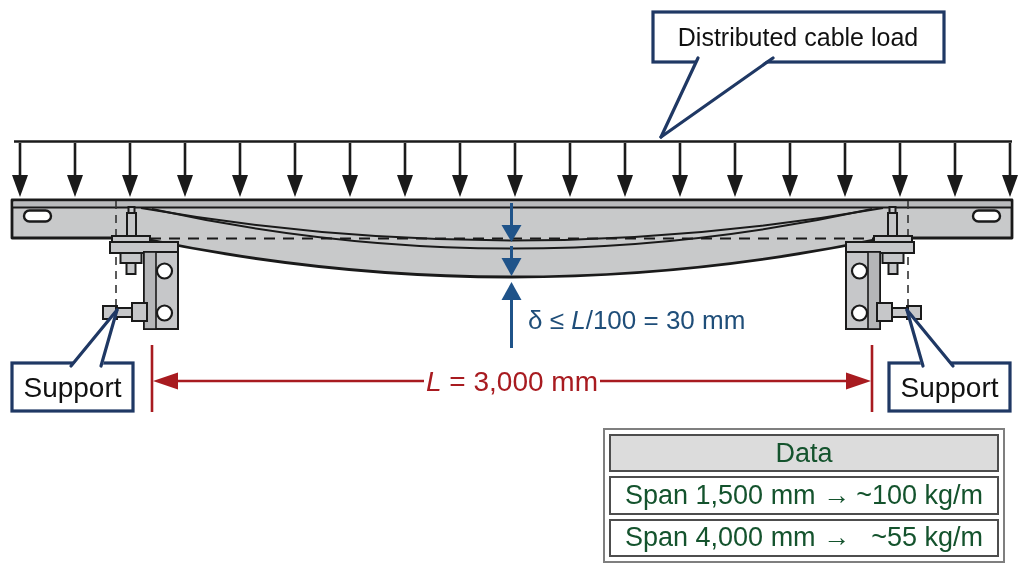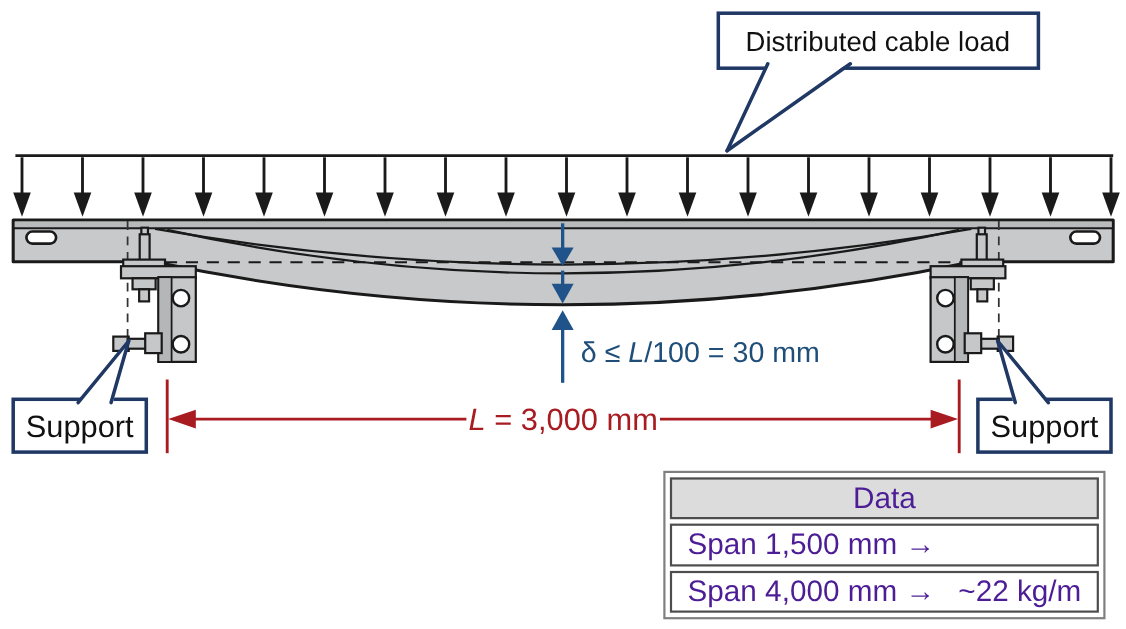--- a/index.html
+++ b/index.html
@@ -42,21 +42,21 @@
   .support-text{fill:#111111;font-size:28px;}
 
   
   .data-table{
     position:absolute;left:603px;top:428px;width:402px;height:135px;
     box-sizing:border-box;border:2px solid #7f7f7f;background:#ffffff;
     padding:4px;display:flex;flex-direction:column;gap:4px;
   }
   .dt-cell{
     box-sizing:border-box;border:2px solid #4d4d4d;flex:1;
-    display:flex;align-items:center;font-size:27px;color:#4c1d95;
+    display:flex;align-items:center;font-size:27px;color:#14532d;
   }
   .dt-header{justify-content:center;background:#dcdcdc;}
   .dt-row{background:#ffffff;justify-content:space-between;padding:0 14px;}
 </style>
 </head>
 <body>
 
 <div class="stage">
   <svg width="1024" height="572" viewBox="0 0 1024 572">
 
@@ -170,19 +170,20 @@
       <line x1="953" y1="366" x2="907" y2="310" class="callout-line"></line>
       <line x1="923" y1="366" x2="907" y2="310" class="callout-line"></line>
       <text x="949.5" y="397" text-anchor="middle" class="support-text">Support</text>
     </g>
   </svg>
 
   <div class="data-table">
     <div class="dt-cell dt-header">Data</div>
     <div class="dt-cell dt-row">
       <span>Span 1,500 mm →</span>
+      <span>~100 kg/m</span>
     </div>
     <div class="dt-cell dt-row">
       <span>Span 4,000 mm →</span>
-      <span>~22 kg/m</span>
+      <span>~55 kg/m</span>
     </div>
   </div>
 </div>
 
 </body></html>

